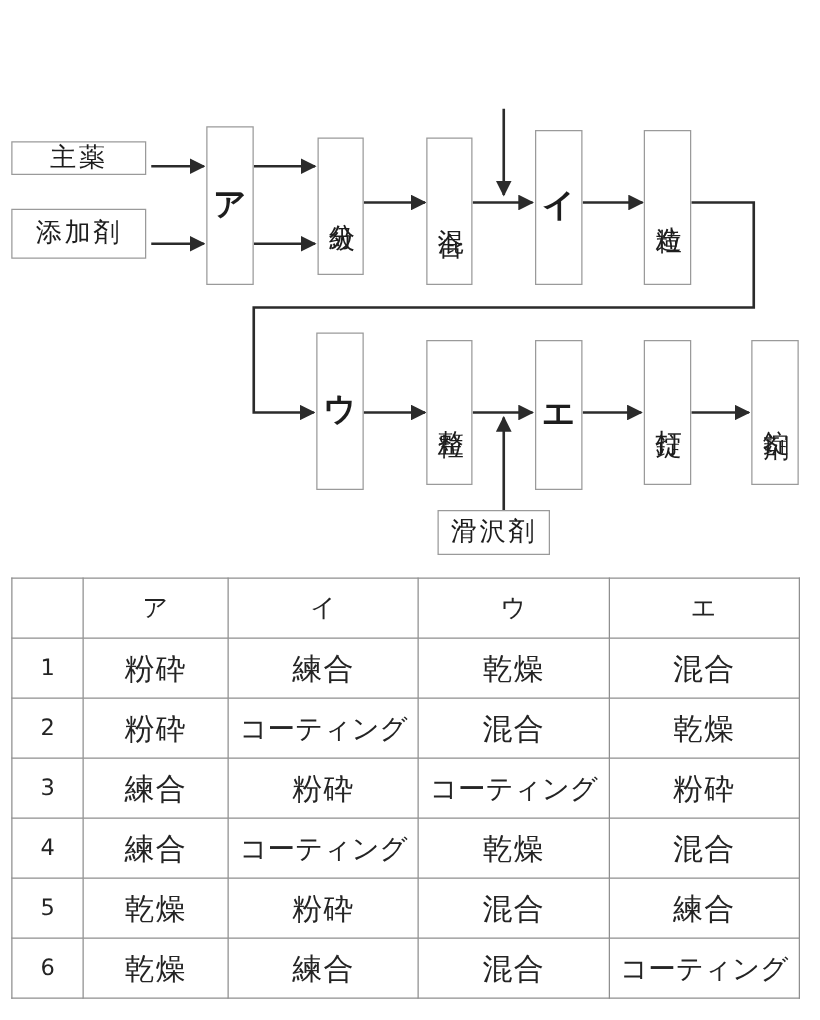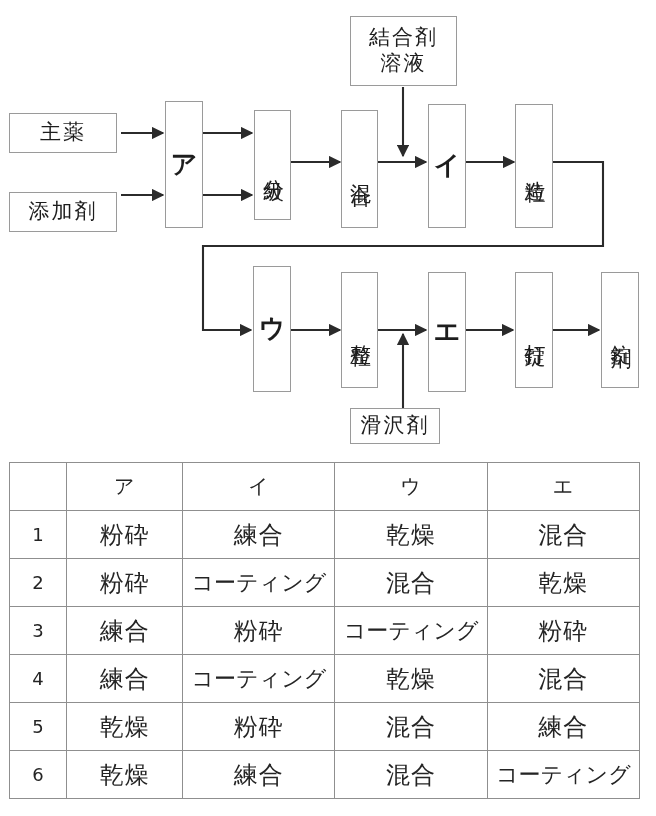--- a/index.html
+++ b/index.html
@@ -153,30 +153,26 @@
         <line x1="378" y1="330" x2="426" y2="330" marker-end="url(#ah)"></line>
 
         <line x1="403" y1="408" x2="403" y2="334" marker-end="url(#ah)"></line>
 
         <line x1="466" y1="330" x2="513" y2="330" marker-end="url(#ah)"></line>
 
         <line x1="553" y1="330" x2="599" y2="330" marker-end="url(#ah)"></line>
       </g>
     </svg>
 
-    <div class="node horiz twoline" style="left:350px; top:16px; width:107px; height:70px;">
-      <span>結合剤</span>
-      <span>溶液</span>
-    </div>
-
-    <div class="node horiz" style="left:9px; top:113px; width:108px; height:40px;">
+
+    <div class="node horiz" style="left:9px; top:113px; width:108px; height:27px;">
       <span>主薬</span>
     </div>
 
-    <div class="node horiz" style="left:9px; top:192px; width:108px; height:40px;justify-content:center;">
+    <div class="node horiz" style="left:9px; top:167px; width:108px; height:40px;justify-content:center;">
       <span>添加剤</span>
     </div>
 
     <div class="node blank" style="left:165px; top:101px; width:38px; height:127px;">
       <span>ア</span>
     </div>
 
     <div class="node vert" style="left:254px; top:110px; width:37px; height:110px;">
       <span>分級</span>
     </div>

